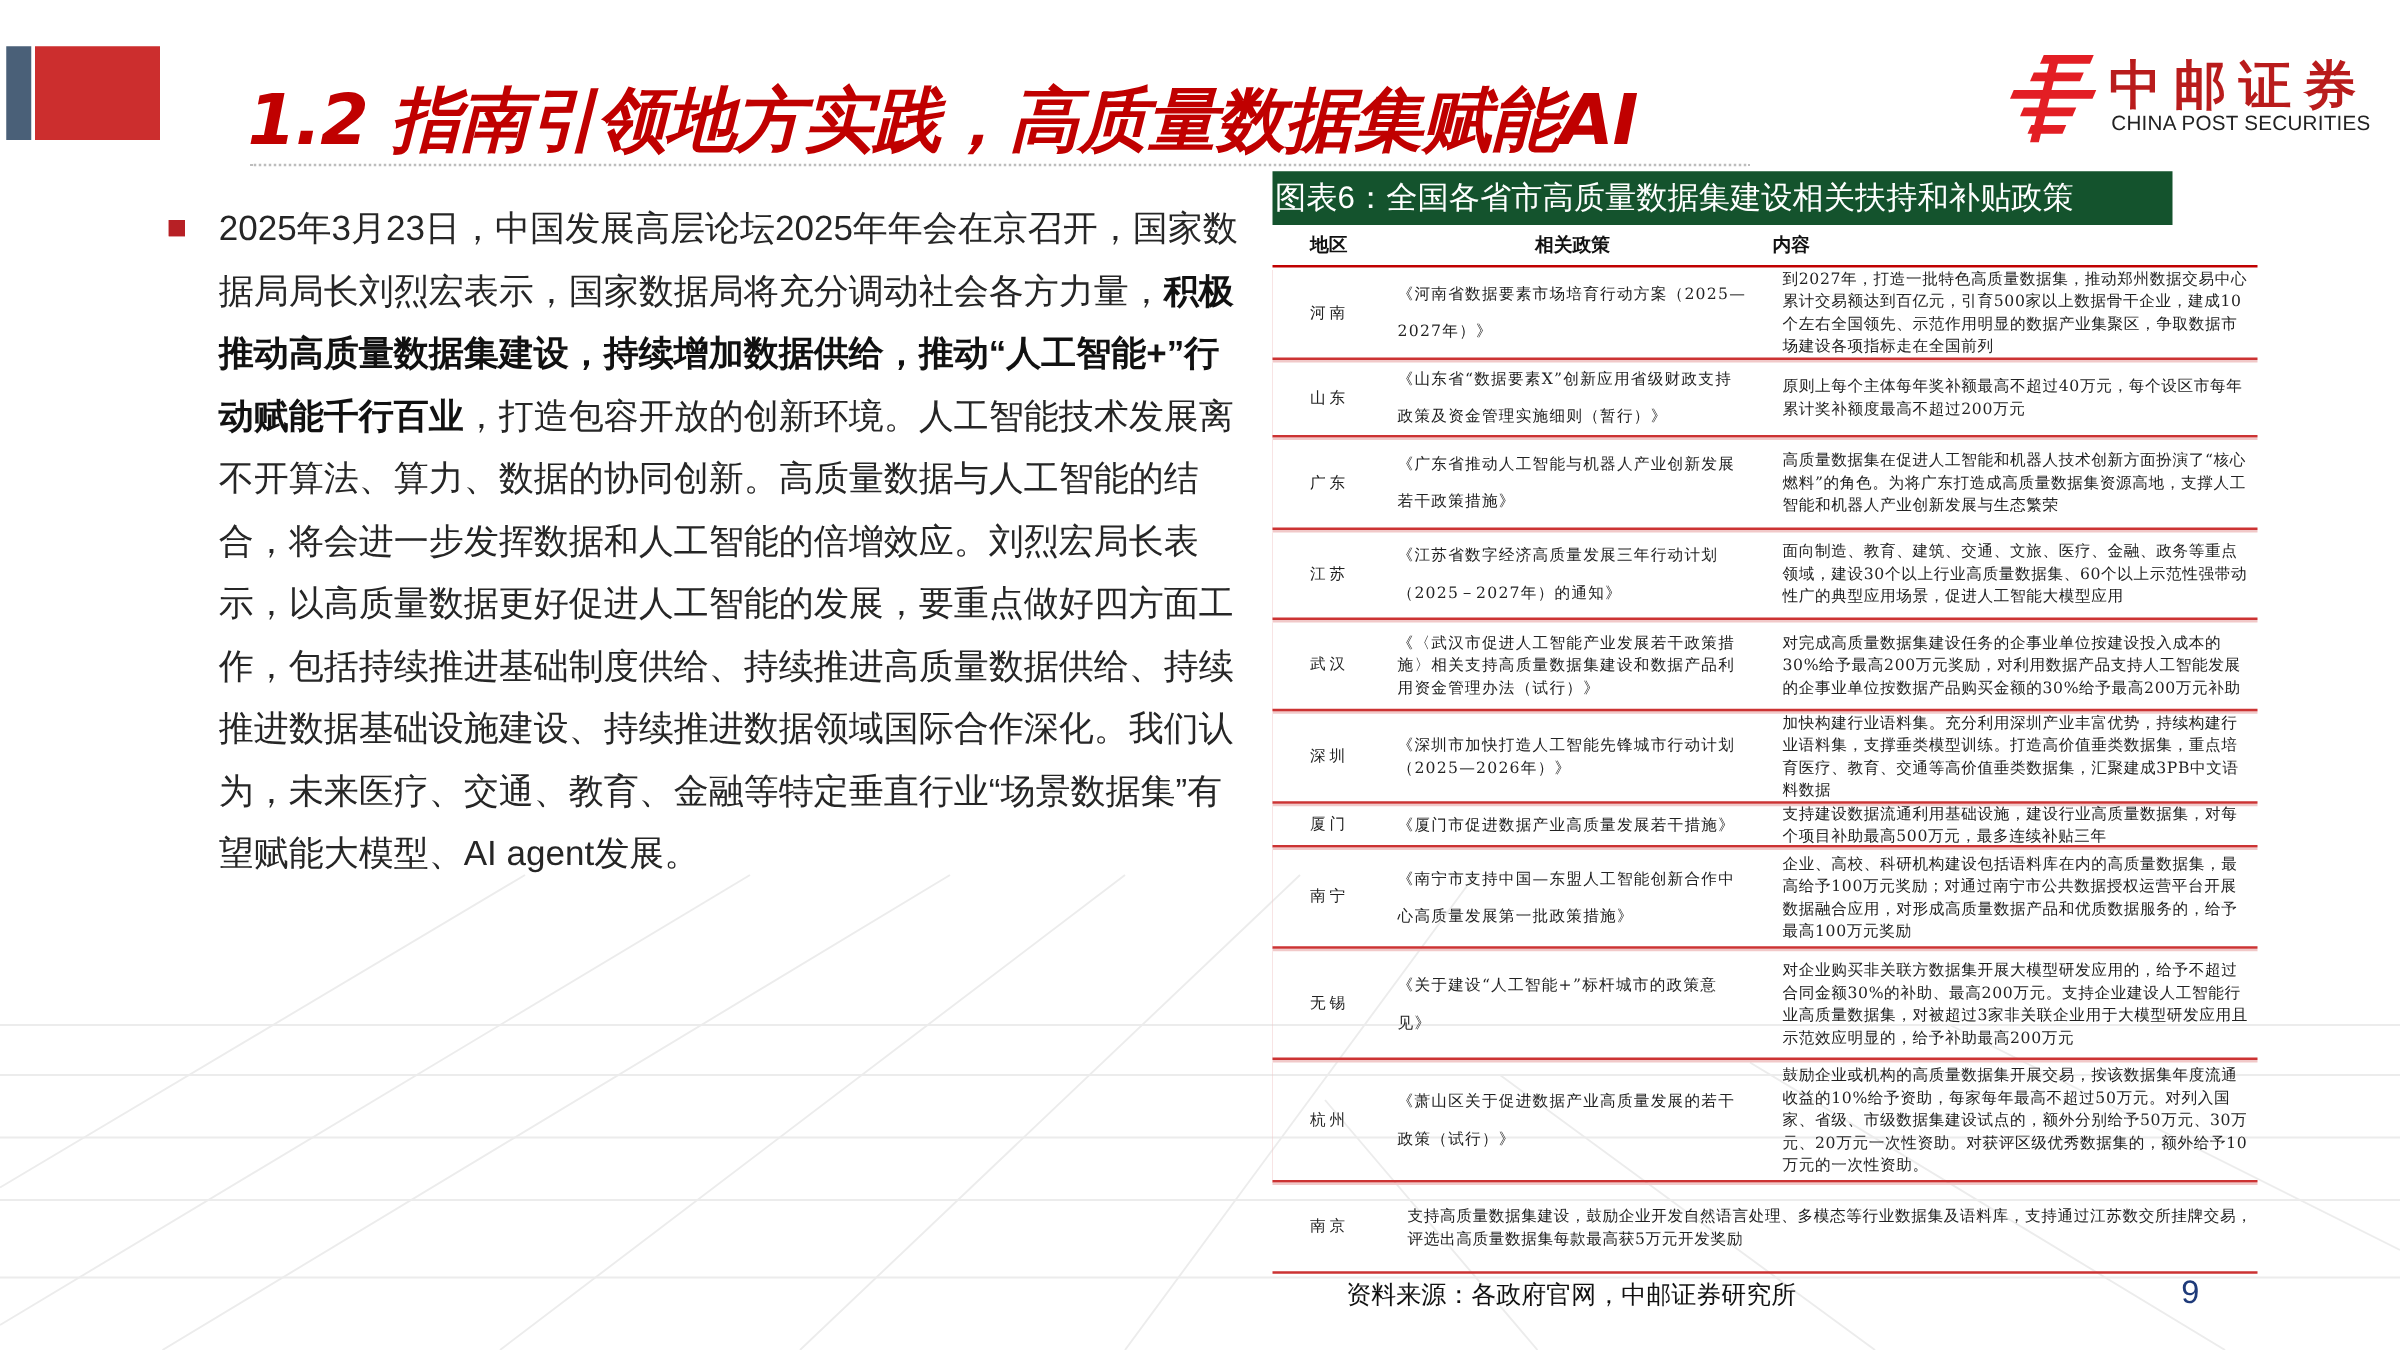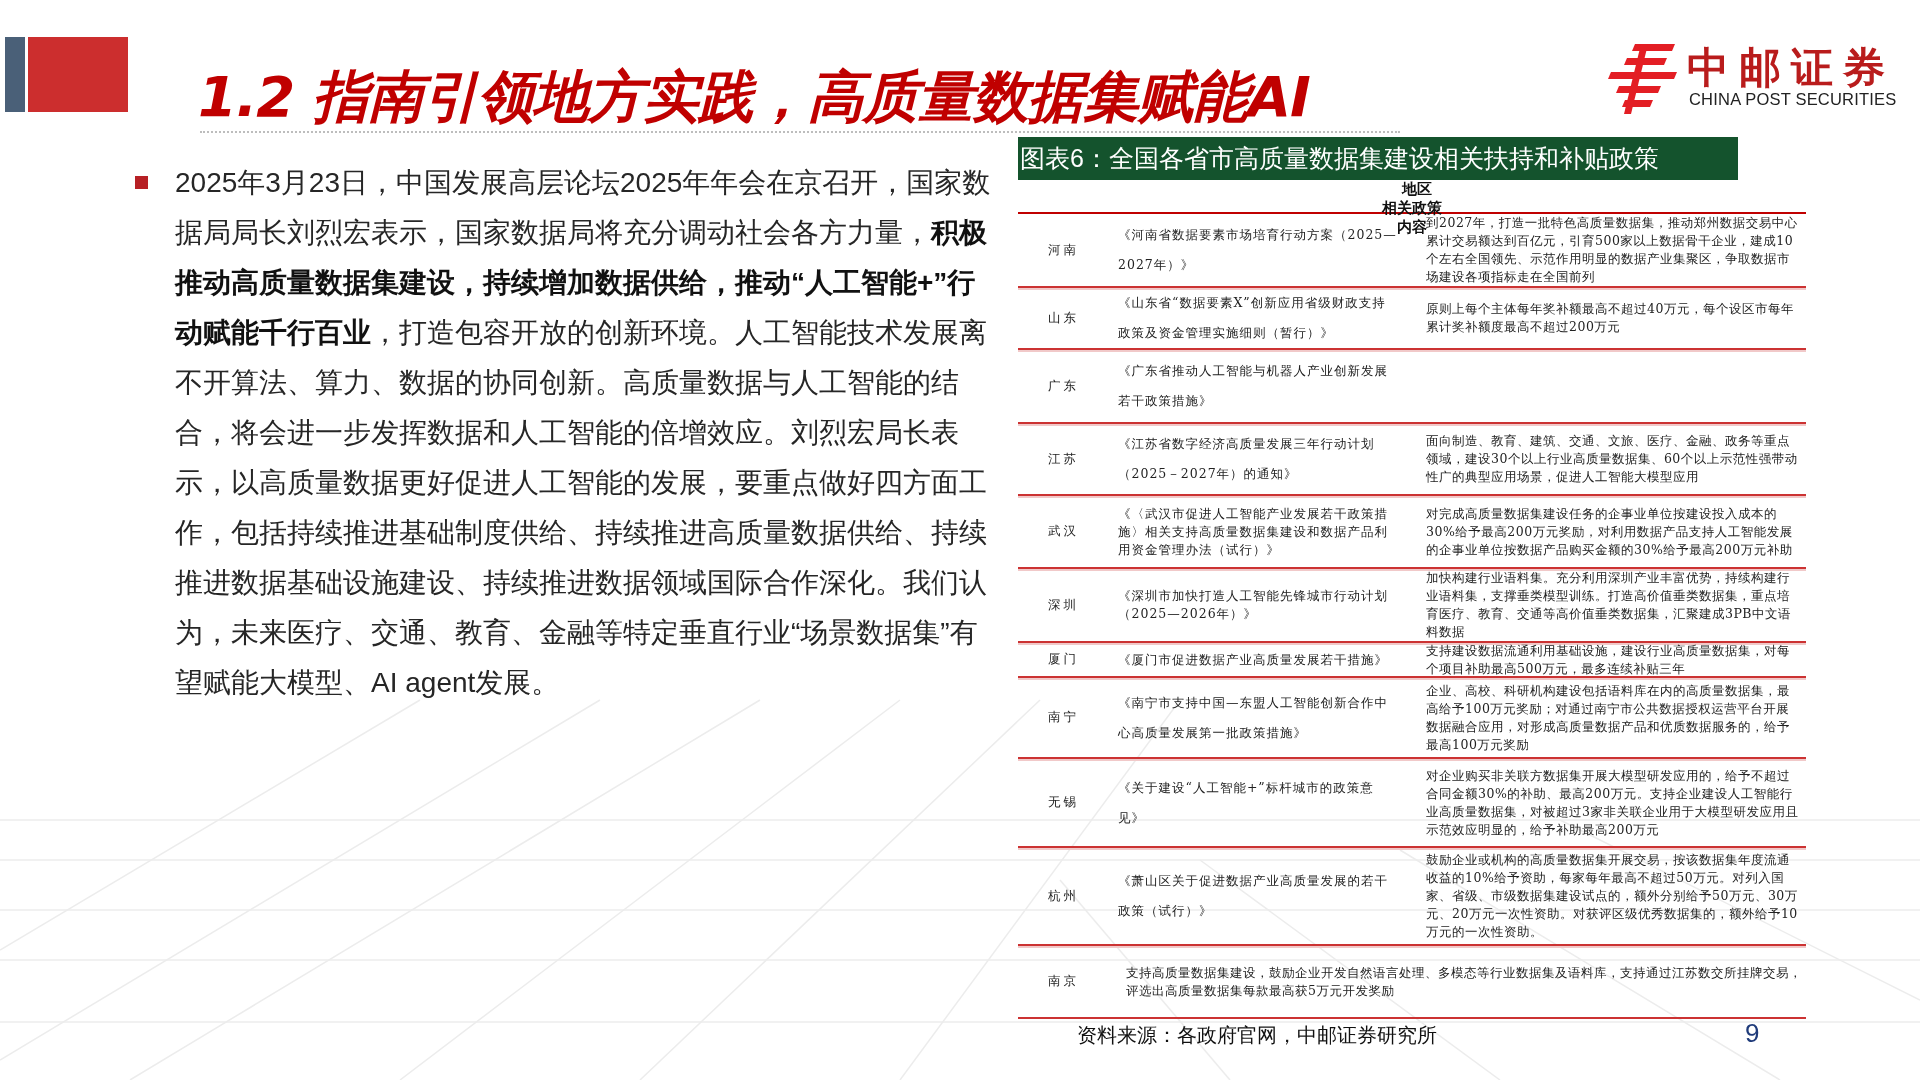--- a/index.html
+++ b/index.html
@@ -34,24 +34,24 @@
   .bullet { position: relative; padding-left: 40px; font-size: 28px; line-height: 50px; color: #262626; }
   .bullet-mark { position: absolute; left: 0px; top: 18px; width: 13px; height: 13px; background: #b72025; }
   .bullet b { font-weight: bold; color: #111; }
 
   .caption {
     left: 1018px; top: 137px; width: 720px; height: 43px; background: #14532d;
     color: #fff; font-size: 25px; line-height: 43px; padding-left: 2px; box-sizing: border-box; white-space: nowrap;
   }
   .table { left: 1018px; top: 180px; width: 788px; }
   .thead { display: flex; height: 32px; align-items: center; border-bottom: 2px solid #c00000;
-           font-family: "DejaVu Serif", "Liberation Serif", serif; font-weight: bold; font-size: 15px; color: #111; flex-direction: column; }
+           font-family: "DejaVu Serif", "Liberation Serif", serif; font-weight: bold; font-size: 15px; color: #111; }
   .th-region { width: 80px; padding-left: 30px; box-sizing: border-box; }
   .th-policy { width: 320px; text-align: center; }
-  .th-content { flex: 1; text-align: right; }
+  .th-content { flex: 1; text-align: left; }
   .trow { display: flex; align-items: center; border-bottom: 2px solid #c33; box-shadow: 0 2px 0 #f1c9c9;
           font-family: "DejaVu Serif", "Liberation Serif", serif; font-size: 12.5px; color: #222; box-sizing: border-box; }
   .td-region { width: 100px; padding-left: 30px; box-sizing: border-box; letter-spacing: 3px; }
   .td-policy { width: 300px; padding-right: 20px; box-sizing: border-box; line-height: 30px; letter-spacing: 1px; }
   .td-content { flex: 1; line-height: 18px; padding-left: 8px; padding-right: 4px; letter-spacing: 0.5px; }
   .trow.last { box-shadow: none; }
 
   .source { left: 1032px; top: 1022px; font-size: 20px; color: #111; white-space: nowrap; margin-left: 45px; }
   .page-num { left: 1745px; top: 1018px; font-size: 26px; color: #1f3b7a; }
 </style>
@@ -122,20 +122,21 @@
         <div class="td-content">到2027年，打造一批特色高质量数据集，推动郑州数据交易中心累计交易额达到百亿元，引育500家以上数据骨干企业，建成10个左右全国领先、示范作用明显的数据产业集聚区，争取数据市场建设各项指标走在全国前列</div>
       </div>
       <div class="trow" style="height: 62px;">
         <div class="td-region">山东</div>
         <div class="td-policy">《山东省“数据要素X”创新应用省级财政支持政策及资金管理实施细则（暂行）》</div>
         <div class="td-content">原则上每个主体每年奖补额最高不超过40万元，每个设区市每年累计奖补额度最高不超过200万元</div>
       </div>
       <div class="trow" style="height: 74px;">
         <div class="td-region">广东</div>
         <div class="td-policy">《广东省推动人工智能与机器人产业创新发展若干政策措施》</div>
+        <div class="td-content">高质量数据集在促进人工智能和机器人技术创新方面扮演了“核心燃料”的角色。为将广东打造成高质量数据集资源高地，支撑人工智能和机器人产业创新发展与生态繁荣</div>
       </div>
       <div class="trow" style="height: 72px;">
         <div class="td-region">江苏</div>
         <div class="td-policy">《江苏省数字经济高质量发展三年行动计划（2025－2027年）的通知》</div>
         <div class="td-content">面向制造、教育、建筑、交通、文旅、医疗、金融、政务等重点领域，建设30个以上行业高质量数据集、60个以上示范性强带动性广的典型应用场景，促进人工智能大模型应用</div>
       </div>
       <div class="trow" style="height: 73px;">
         <div class="td-region">武汉</div>
         <div class="td-policy" style="line-height: 18px;">《〈武汉市促进人工智能产业发展若干政策措施〉相关支持高质量数据集建设和数据产品利用资金管理办法（试行）》</div>
         <div class="td-content">对完成高质量数据集建设任务的企事业单位按建设投入成本的30%给予最高200万元奖励，对利用数据产品支持人工智能发展的企事业单位按数据产品购买金额的30%给予最高200万元补助</div>

